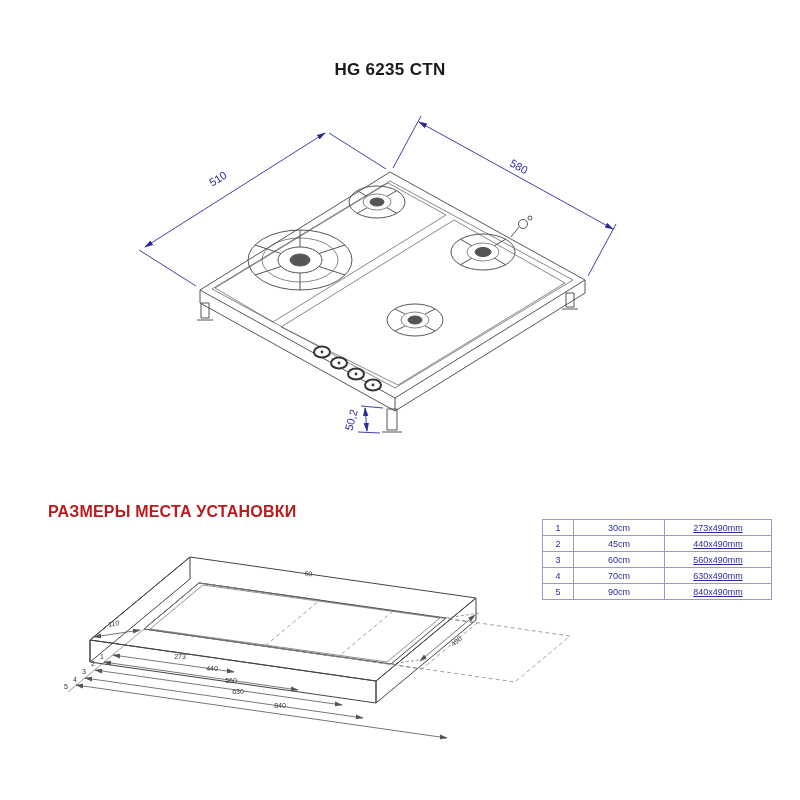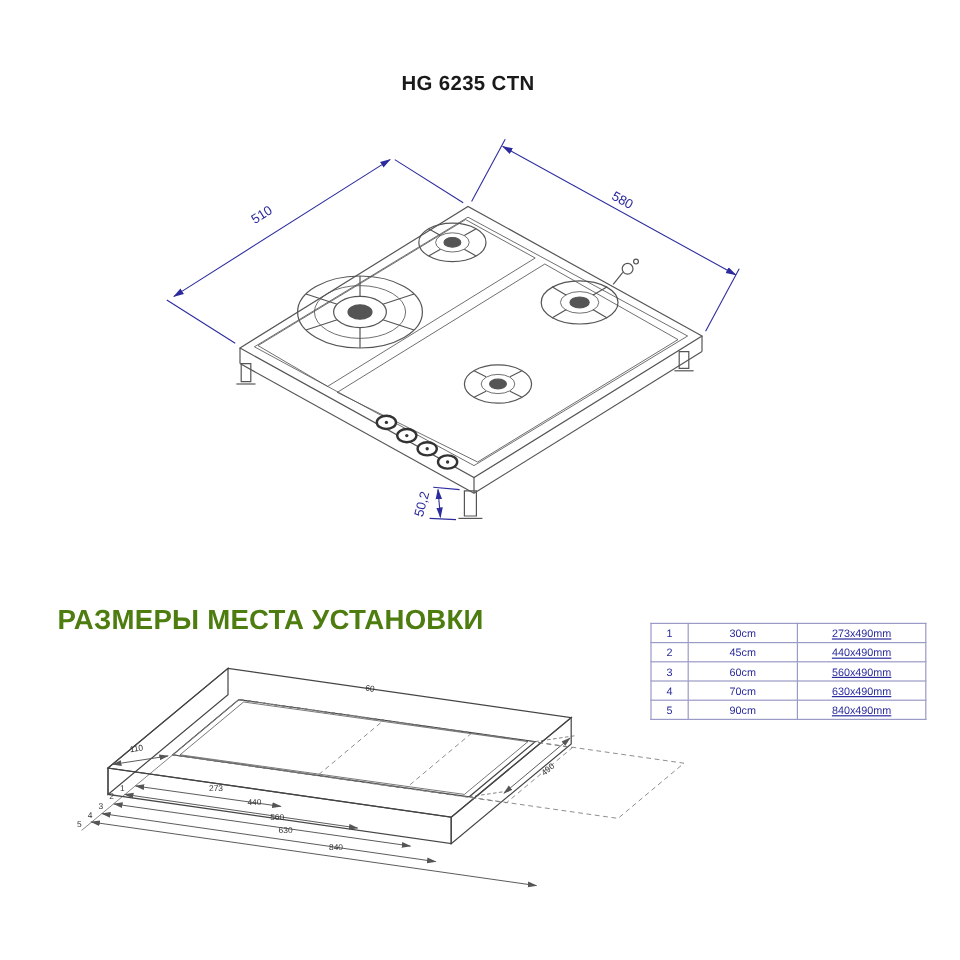--- a/index.html
+++ b/index.html
@@ -1,21 +1,21 @@
 <!DOCTYPE html>
 <html><head>
 <meta charset="utf-8">
 <style>
   html,body{margin:0;padding:0;background:#fff;}
   body{width:800px;height:800px;font-family:"Liberation Sans",sans-serif;}
   .page{position:relative;width:800px;height:800px;background:#fff;overflow:hidden;padding-left:29px;}
   .title{position:absolute;top:60px;left:0;width:780px;text-align:center;
          font-size:17px;font-weight:bold;color:#1a1a1a;letter-spacing:.3px;}
-  .section-title{position:absolute;top:503px;left:48px;font-size:23px;font-weight:bold;
-         color:#4d7c0f;letter-spacing:.2px;text-align:center;}
+  .section-title{position:absolute;top:503px;left:48px;font-size:16px;font-weight:bold;
+         color:#b91c1c;letter-spacing:.2px;text-align:center;}
   .hob-svg{position:absolute;left:115px;top:100px;}
   .cutout-svg{position:absolute;left:50px;top:535px;}
   table.spec{position:absolute;left:542px;top:519px;border-collapse:collapse;
          color:#2b2b9e;font-size:9px;table-layout:fixed;}
   table.spec td{border:1px solid #9a9ac6;text-align:center;padding:1px 3px;height:13px;
          overflow:hidden;white-space:nowrap;}
   td.c1{width:24px;} td.c2{width:84px;} td.c3{width:100px;text-decoration:underline;}
   text{font-family:"Liberation Sans",sans-serif;}
   .dimtext{fill:#2b2b9e;font-size:11px;}
   .smalltext{fill:#333;font-size:7px;}

